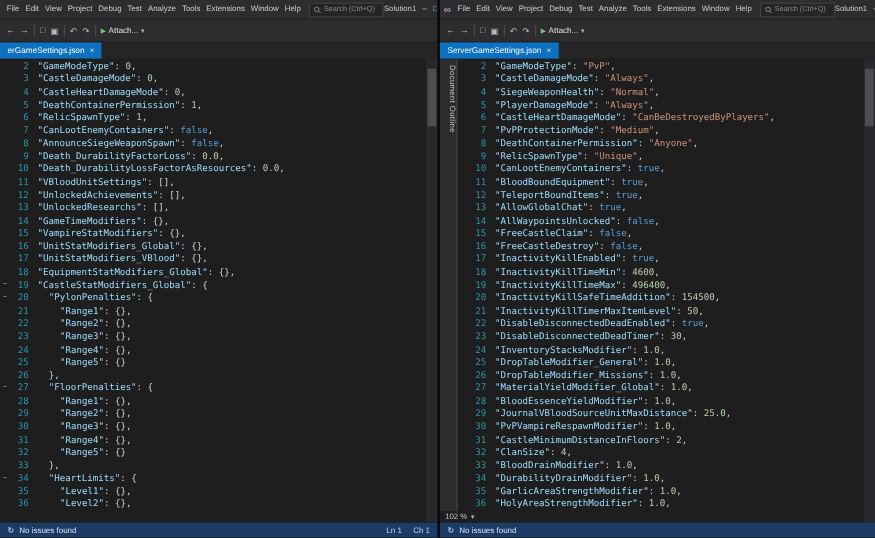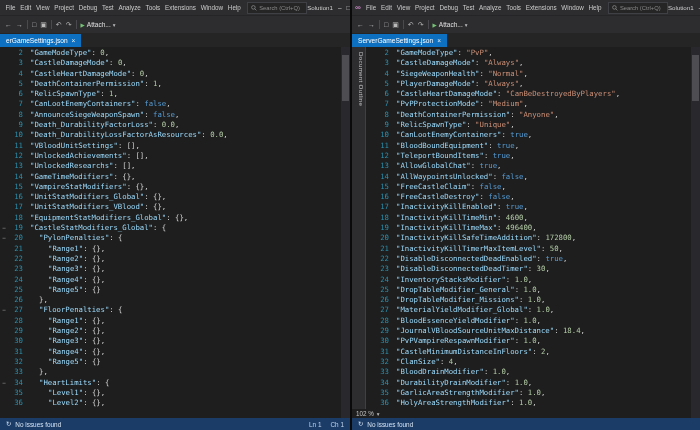--- a/index.html
+++ b/index.html
@@ -458,21 +458,21 @@
             <span class="code" style="padding-left: 3px;"><span class="tok-key">"InactivityKillTimeMin"</span><span class="tok-punc">: </span><span class="tok-num">4600</span><span class="tok-punc">,</span></span>
           </div>
           <div class="line">
             <span class="fold"></span>
             <span class="ln">19</span>
             <span class="code" style="padding-left: 3px;"><span class="tok-key">"InactivityKillTimeMax"</span><span class="tok-punc">: </span><span class="tok-num">496400</span><span class="tok-punc">,</span></span>
           </div>
           <div class="line">
             <span class="fold"></span>
             <span class="ln">20</span>
-            <span class="code" style="padding-left: 3px;"><span class="tok-key">"InactivityKillSafeTimeAddition"</span><span class="tok-punc">: </span><span class="tok-num">172800</span><span class="tok-punc">,</span></span>
+            <span class="code" style="padding-left: 3px;"><span class="tok-key">"InactivityKillSafeTimeAddition"</span><span class="tok-punc">: </span><span class="tok-num">154500</span><span class="tok-punc">,</span></span>
           </div>
           <div class="line">
             <span class="fold"></span>
             <span class="ln">21</span>
             <span class="code" style="padding-left: 3px;"><span class="tok-key">"InactivityKillTimerMaxItemLevel"</span><span class="tok-punc">: </span><span class="tok-num">50</span><span class="tok-punc">,</span></span>
           </div>
           <div class="line">
             <span class="fold"></span>
             <span class="ln">22</span>
             <span class="code" style="padding-left: 3px;"><span class="tok-key">"DisableDisconnectedDeadEnabled"</span><span class="tok-punc">: </span><span class="tok-bool">true</span><span class="tok-punc">,</span></span>
@@ -503,21 +503,21 @@
             <span class="code" style="padding-left: 3px;"><span class="tok-key">"MaterialYieldModifier_Global"</span><span class="tok-punc">: </span><span class="tok-num">1.0</span><span class="tok-punc">,</span></span>
           </div>
           <div class="line">
             <span class="fold"></span>
             <span class="ln">28</span>
             <span class="code" style="padding-left: 3px;"><span class="tok-key">"BloodEssenceYieldModifier"</span><span class="tok-punc">: </span><span class="tok-num">1.0</span><span class="tok-punc">,</span></span>
           </div>
           <div class="line">
             <span class="fold"></span>
             <span class="ln">29</span>
-            <span class="code" style="padding-left: 3px;"><span class="tok-key">"JournalVBloodSourceUnitMaxDistance"</span><span class="tok-punc">: </span><span class="tok-num">18.4</span><span class="tok-punc">,</span></span>
+            <span class="code" style="padding-left: 3px;"><span class="tok-key">"JournalVBloodSourceUnitMaxDistance"</span><span class="tok-punc">: </span><span class="tok-num">25.0</span><span class="tok-punc">,</span></span>
           </div>
           <div class="line">
             <span class="fold"></span>
             <span class="ln">30</span>
             <span class="code" style="padding-left: 3px;"><span class="tok-key">"PvPVampireRespawnModifier"</span><span class="tok-punc">: </span><span class="tok-num">1.0</span><span class="tok-punc">,</span></span>
           </div>
           <div class="line">
             <span class="fold"></span>
             <span class="ln">31</span>
             <span class="code" style="padding-left: 3px;"><span class="tok-key">"CastleMinimumDistanceInFloors"</span><span class="tok-punc">: </span><span class="tok-num">2</span><span class="tok-punc">,</span></span>

